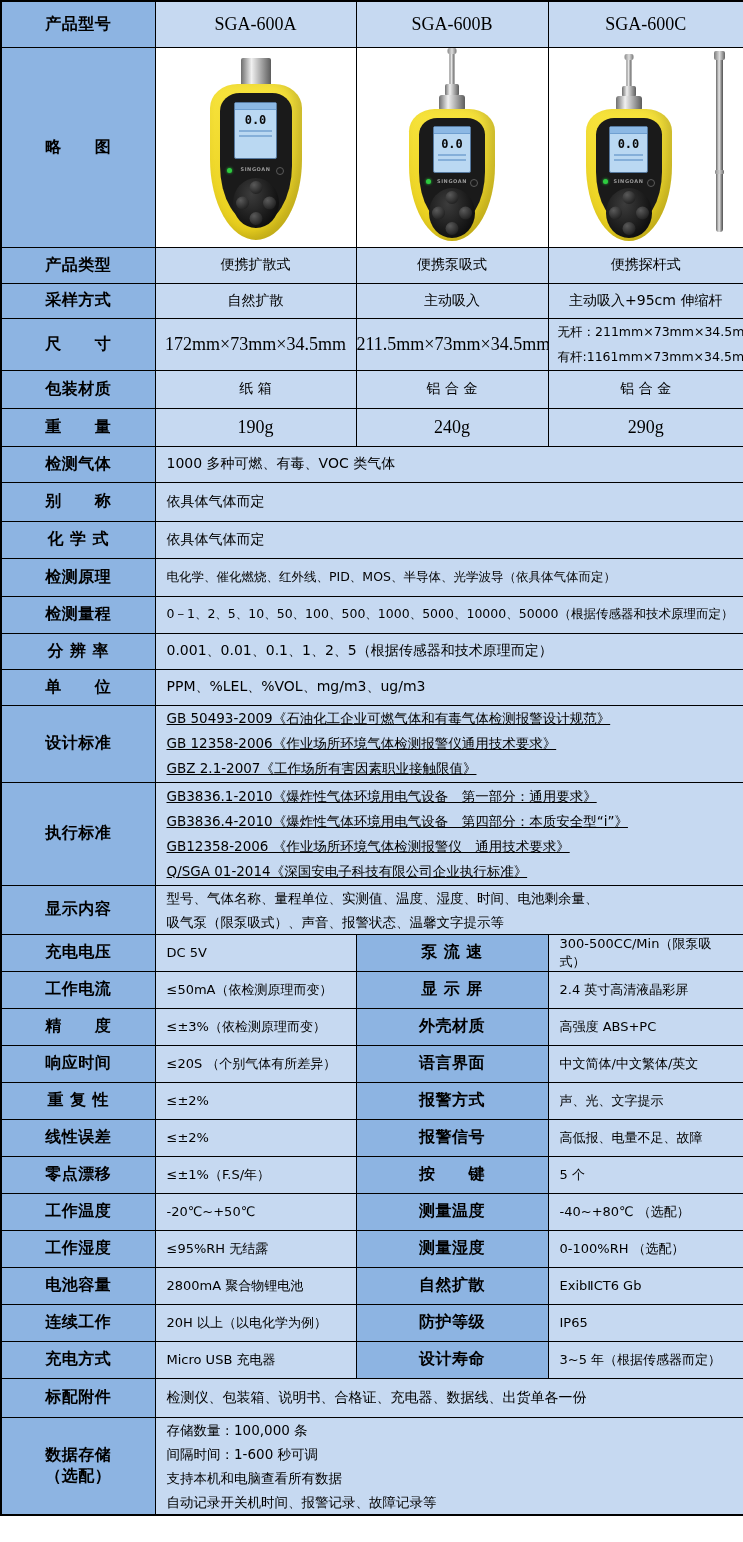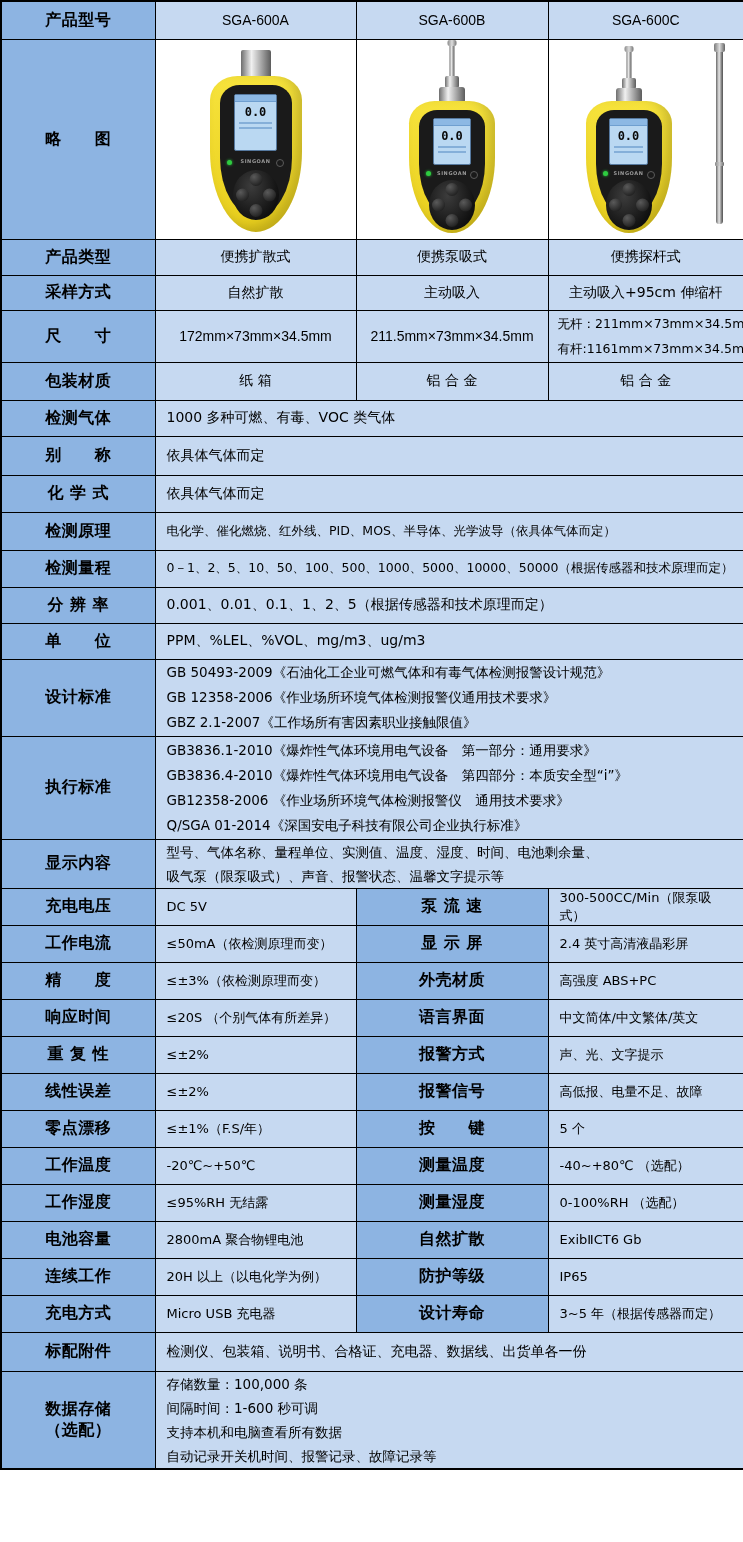--- a/index.html
+++ b/index.html
@@ -2,34 +2,34 @@
 <html><head>
 <meta charset="utf-8">
 <style>
   html,body{margin:0;padding:0;background:#ffffff;}
   body{width:743px;font-family:"DejaVu Sans",sans-serif;color:#000;}
   table{border-collapse:collapse;table-layout:fixed;width:743px;border:2px solid #000;}
   td{border:1px solid #000;padding:0;vertical-align:middle;overflow:hidden;}
   col.c0{width:154px;} col.c1{width:201px;} col.c2{width:192px;} col.c3{width:196px;}
 
   
-  .h-head{height:38px;} .h-sketch{height:199px;}
+  .h-head{height:46px;} .h-sketch{height:199px;}
   .h35{height:35px;margin-left:28px;} .h36{height:36px;} .h37{height:37px;} .h38{height:38px;}
   .h39{height:39px;} .h48{height:48px;} .h52{height:52px;} .h77{height:77px;}
   .h97{height:97px;} .h103{height:103px;}
 
   
   .lbl{background:#8DB4E2;font-weight:bold;font-size:16px;text-align:center;letter-spacing:.5px;}
   .valc{background:#C6D9F1;font-size:14px;text-align:center;}
   .val{background:#C6D9F1;font-size:14px;text-align:left;padding:0 6px 0 11px;}
   .sv{font-size:13px;}
   .tight{font-size:12.5px;white-space:nowrap;}
-  .mono{font-family:Liberation Sans, sans-serif;font-size:14px;}
+  .mono{font-family:Liberation Serif, serif;font-size:18px;}
   .img{background:#FFFFFF;}
-  .std div{font-size:13.5px;line-height:25px;}
+  .std div{font-size:13.5px;line-height:25px;text-decoration:underline;}
   .lines div{font-size:13.5px;line-height:24px;}
   .dims{font-size:12.5px;line-height:25px;padding-left:9px;white-space:nowrap;}
   .lbl .l2{font-size:16px;}
 
   
   .cellwrap{position:relative;width:100%;height:199px;}
   .dev{position:absolute;top:4px;left:50%;margin-left:-50px;width:100px;height:192px;}
   .dev-c{left:0;margin-left:30px;}
   .metal{background:linear-gradient(90deg,#6e6e6e 0%,#f0f0f0 35%,#b3b3b3 62%,#5c5c5c 100%);}
   .cap-a{position:absolute;left:50%;transform:translateX(-50%);top:6px;width:30px;height:28px;border-radius:2px;}
@@ -198,20 +198,26 @@
   </td>
 </tr>
 
 <tr class="h38">
   <td class="lbl">包装材质</td>
   <td class="valc">纸 箱</td>
   <td class="valc">铝 合 金</td>
   <td class="valc">铝 合 金</td>
 </tr>
 
+<tr class="h38">
+  <td class="lbl">重　　量</td>
+  <td class="valc mono">190g</td>
+  <td class="valc mono">240g</td>
+  <td class="valc mono">290g</td>
+</tr>
 
 <tr class="h36">
   <td class="lbl">检测气体</td>
   <td class="val" colspan="3">1000 多种可燃、有毒、VOC 类气体</td>
 </tr>
 <tr class="h39">
   <td class="lbl">别　　称</td>
   <td class="val" colspan="3">依具体气体而定</td>
 </tr>
 <tr class="h37">

